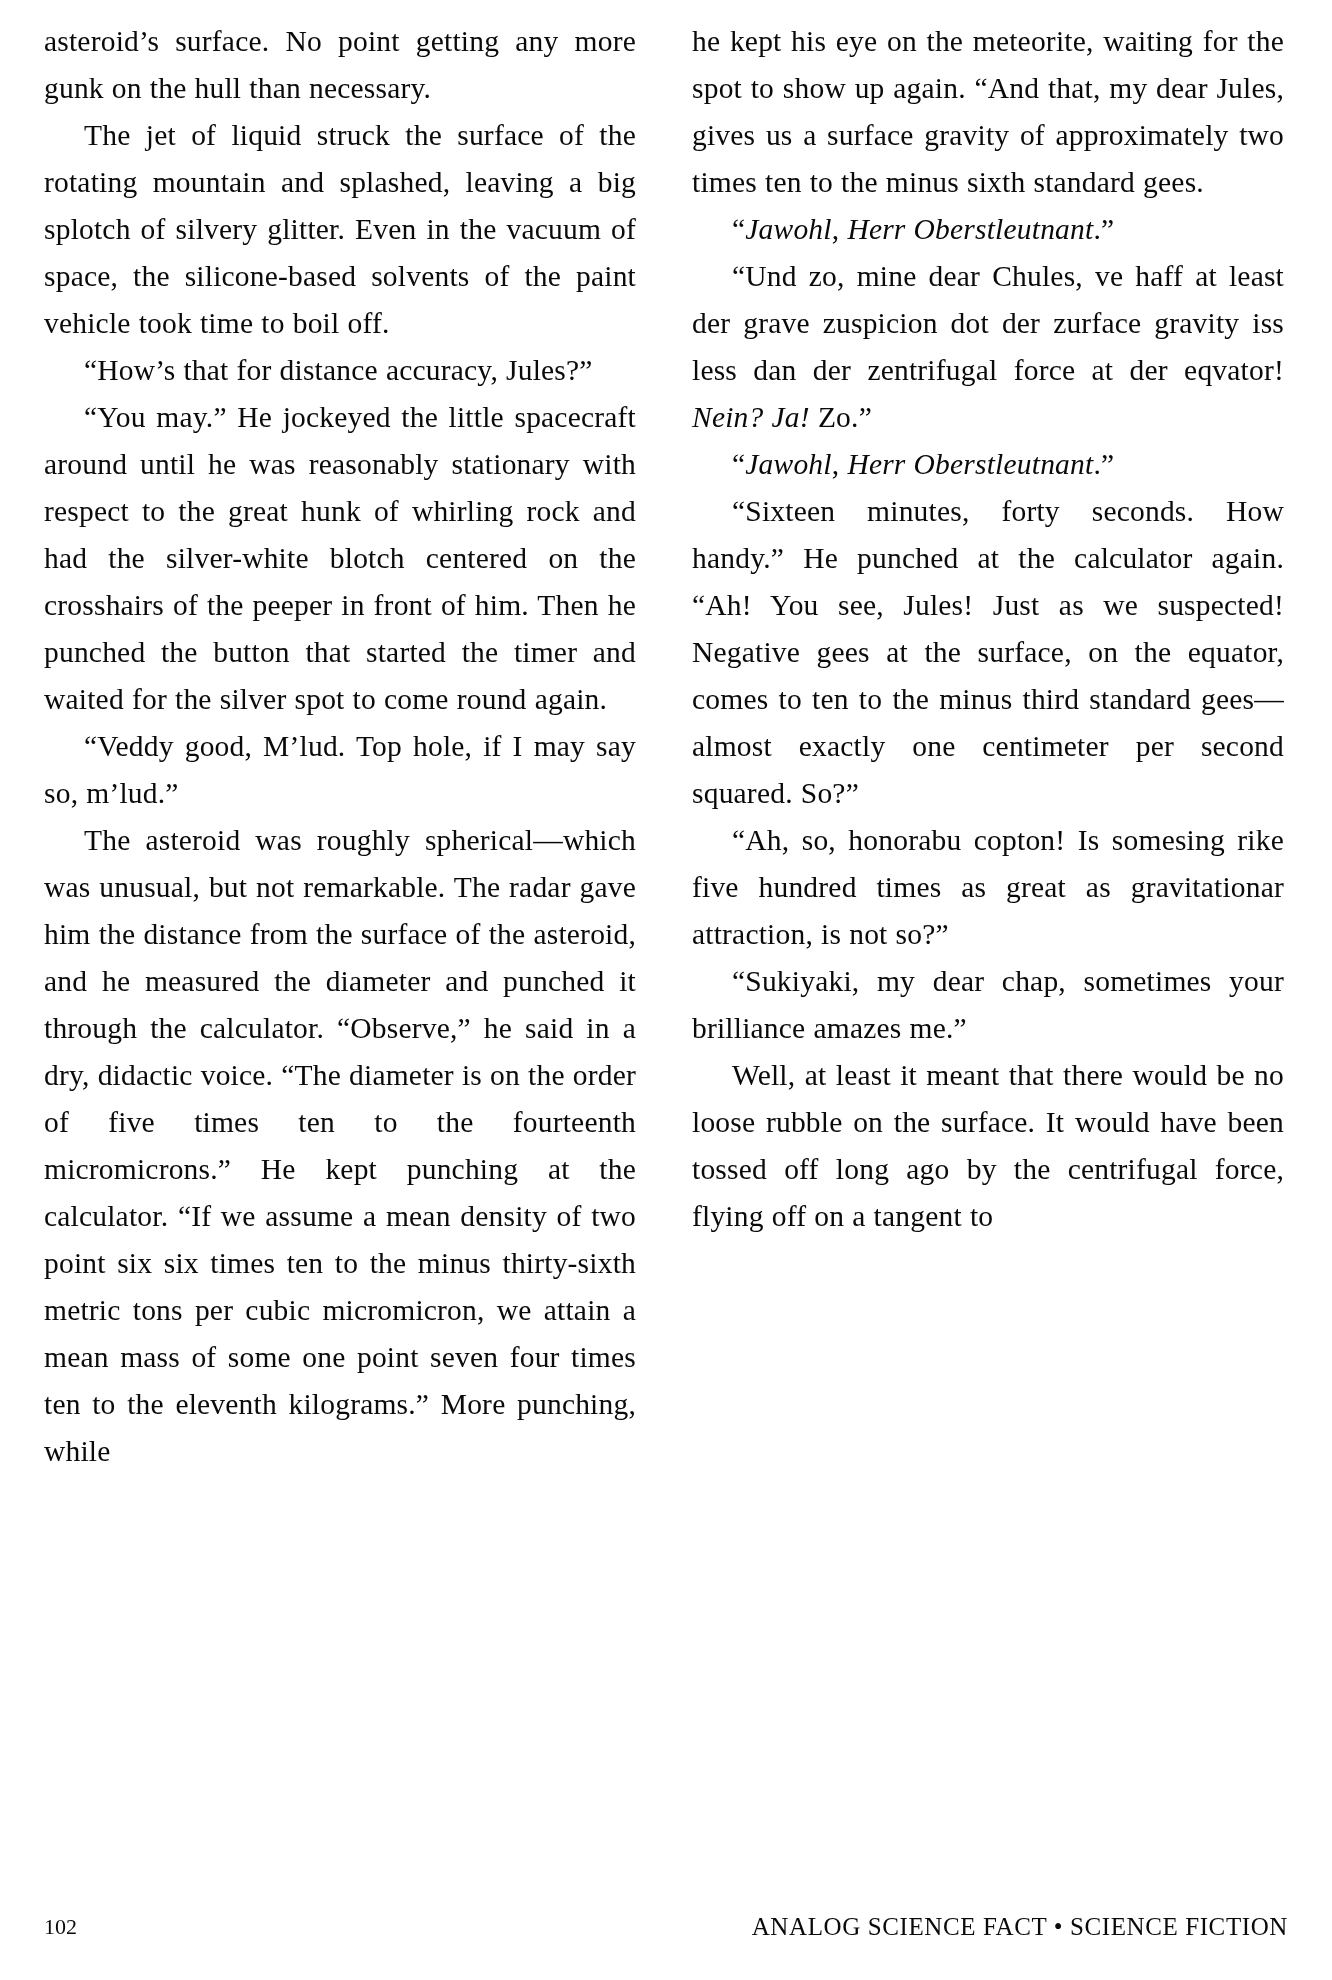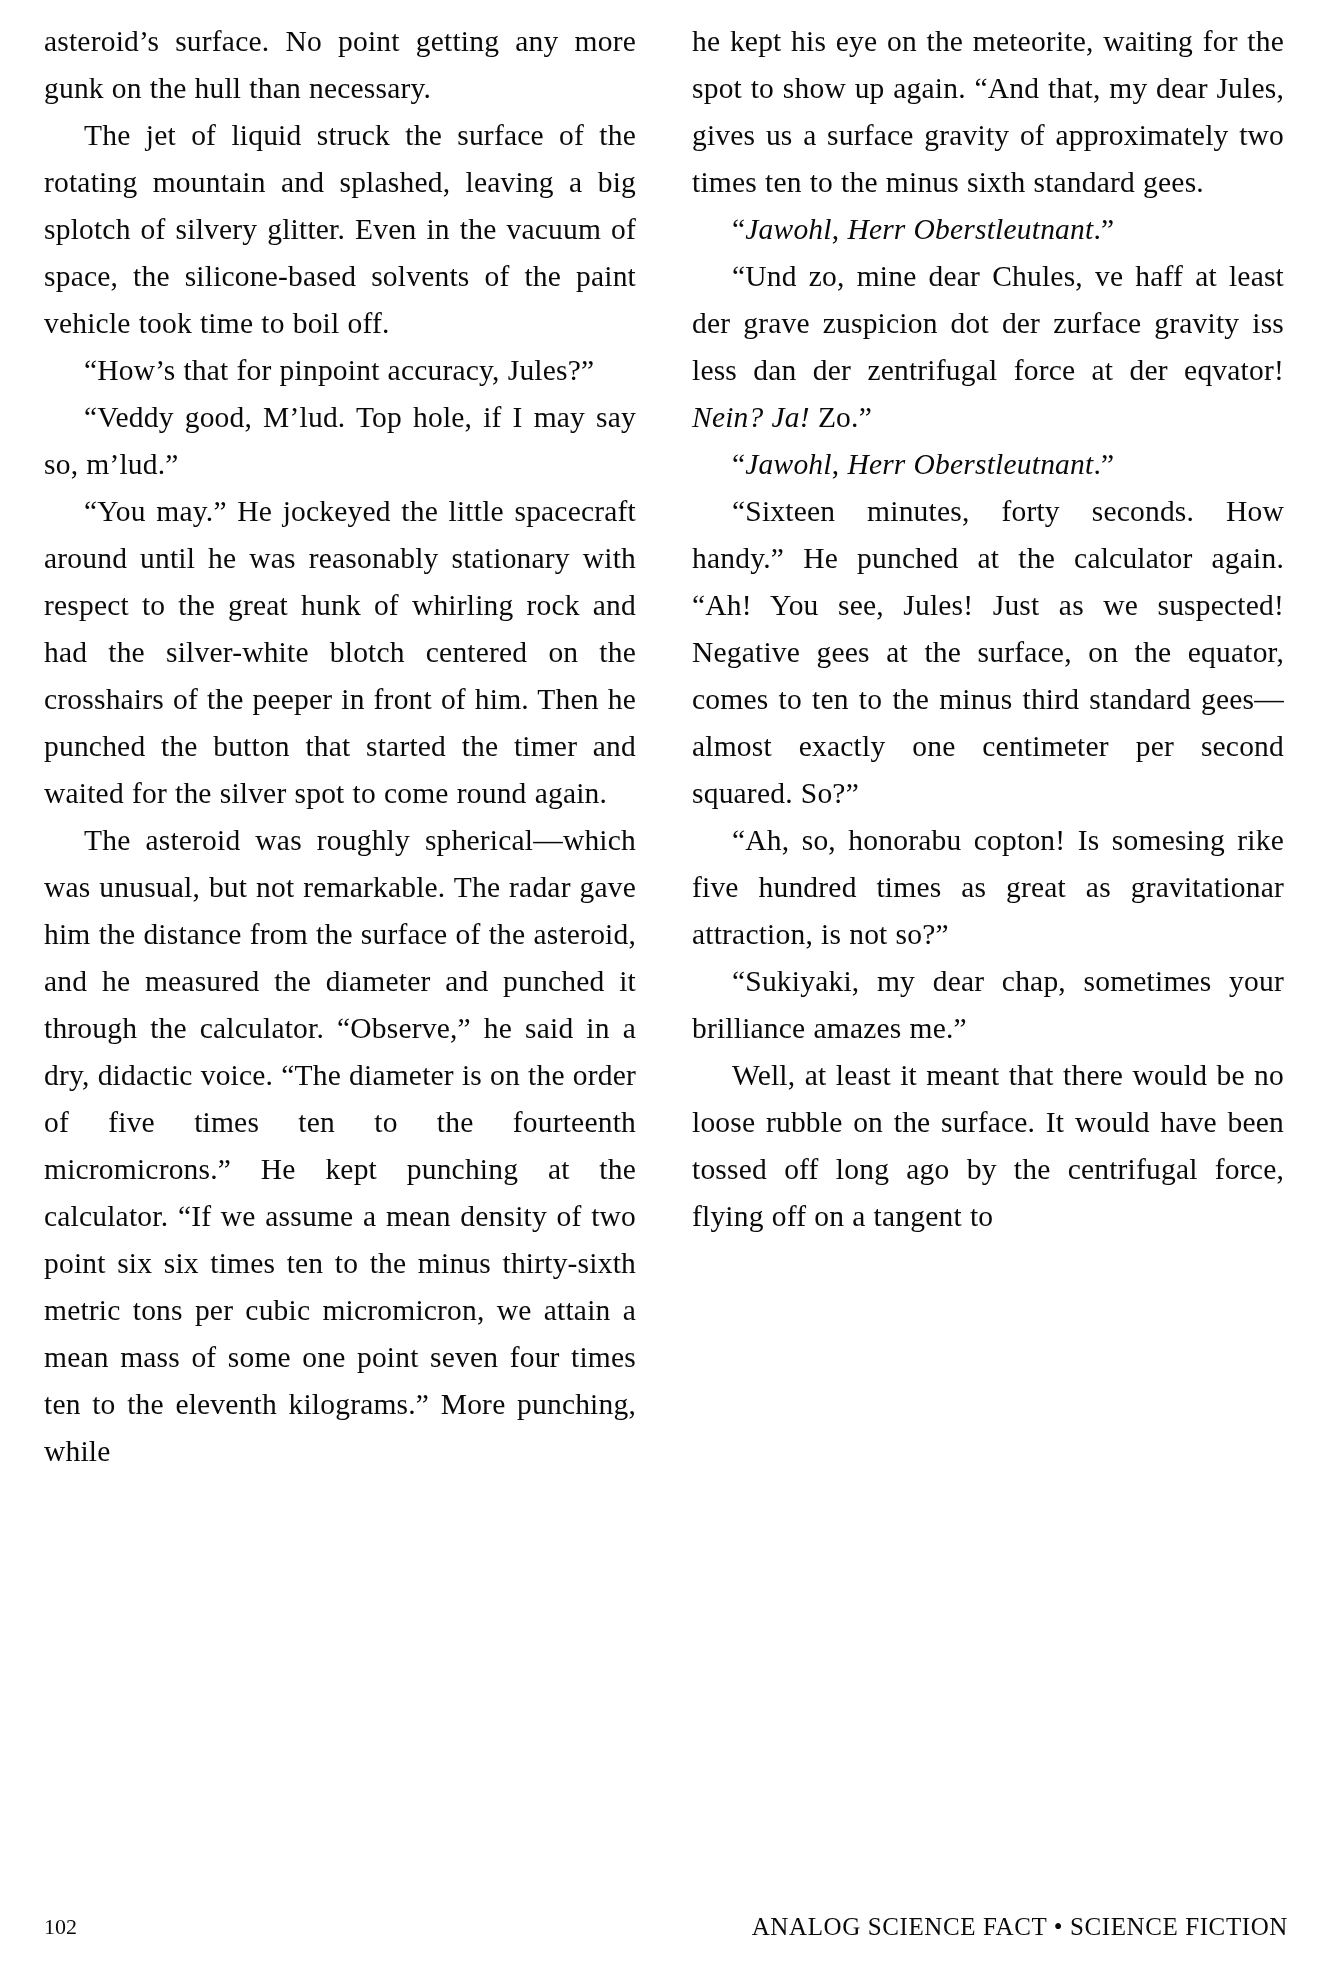--- a/index.html
+++ b/index.html
@@ -75,23 +75,23 @@
   }
 </style>
 </head>
 <body>
 
 <div class="page">
   <div class="columns">
     <div class="col" id="col-left">
         <p class="noindent"><span>asteroid’s surface. No point getting any more gunk on the hull than necessary.</span></p>
         <p class="indent"><span>The jet of liquid struck the surface of the rotating mountain and splashed, leaving a big splotch of silvery glitter. Even in the vacuum of space, the silicone-based solvents of the paint vehicle took time to boil off.</span></p>
-        <p class="indent"><span>“How’s that for pinpoint accuracy, Jules?”</span></p>
+        <p class="indent"><span>“How’s that for distance accuracy, Jules?”</span></p>
+        <p class="indent"><span>“You may.” He jockeyed the little spacecraft around until he was reasonably stationary with respect to the great hunk of whirling rock and had the silver-white blotch centered on the crosshairs of the peeper in front of him. Then he punched the button that started the timer and waited for the silver spot to come round again.</span></p>
         <p class="indent"><span>“Veddy good, M’lud. Top hole, if I may say so, m’lud.”</span></p>
-        <p class="indent"><span>“You may.” He jockeyed the little spacecraft around until he was reasonably stationary with respect to the great hunk of whirling rock and had the silver-white blotch centered on the crosshairs of the peeper in front of him. Then he punched the button that started the timer and waited for the silver spot to come round again.</span></p>
         <p class="indent"><span>The asteroid was roughly spherical—which was unusual, but not remarkable. The radar gave him the distance from the surface of the asteroid, and he measured the diameter and punched it through the calculator. “Observe,” he said in a dry, didactic voice. “The diameter is on the order of five times ten to the fourteenth micromicrons.” He kept punching at the calculator. “If we assume a mean density of two point six six times ten to the minus thirty-sixth metric tons per cubic micromicron, we attain a mean mass of some one point seven four times ten to the eleventh kilograms.” More punching, while</span></p>
       </div>
     <div class="col" id="col-right">
         <p class="noindent"><span>he kept his eye on the meteorite, waiting for the spot to show up again. “And that, my dear Jules, gives us a surface gravity of approximately two times ten to the minus sixth standard gees.</span></p>
         <p class="indent"><span>“</span><span class="it">Jawohl</span><span>, </span><span class="it">Herr Oberstleutnant</span><span>.”</span></p>
         <p class="indent"><span>“Und zo, mine dear Chules, ve haff at least der grave zuspicion dot der zurface gravity iss less dan der zentrifugal force at der eqvator! </span><span class="it">Nein? Ja! </span><span>Zo.”</span></p>
         <p class="indent"><span>“</span><span class="it">Jawohl</span><span>, </span><span class="it">Herr Oberstleutnant</span><span>.”</span></p>
         <p class="indent"><span>“Sixteen minutes, forty seconds. How handy.” He punched at the calculator again. “Ah! You see, Jules! Just as we suspected! Negative gees at the surface, on the equator, comes to ten to the minus third standard gees—almost exactly one centimeter per second squared. So?”</span></p>
         <p class="indent"><span>“Ah, so, honorabu copton! Is somesing rike five hundred times as great as gravitationar attraction, is not so?”</span></p>
         <p class="indent"><span>“Sukiyaki, my dear chap, sometimes your brilliance amazes me.”</span></p>

